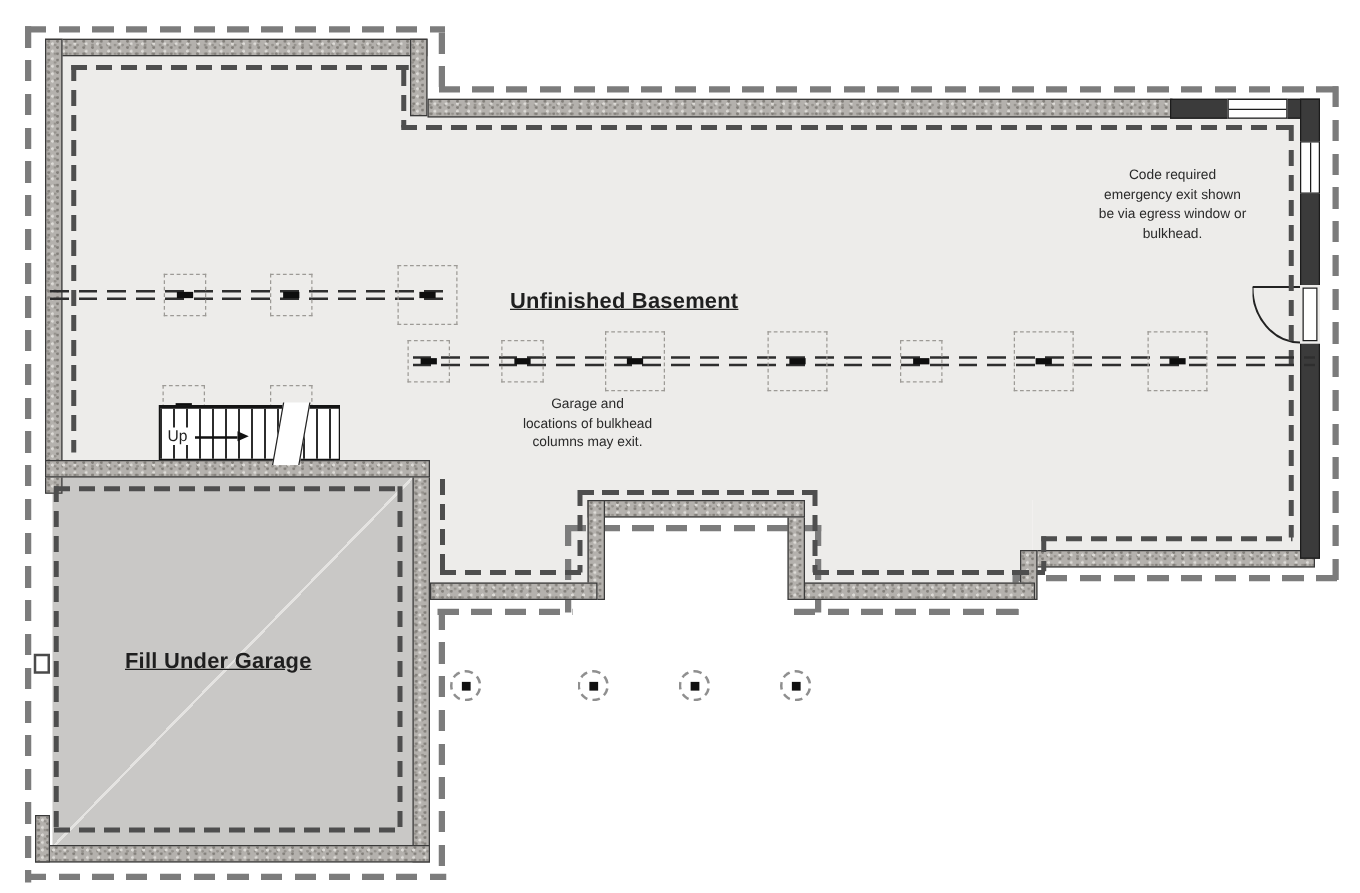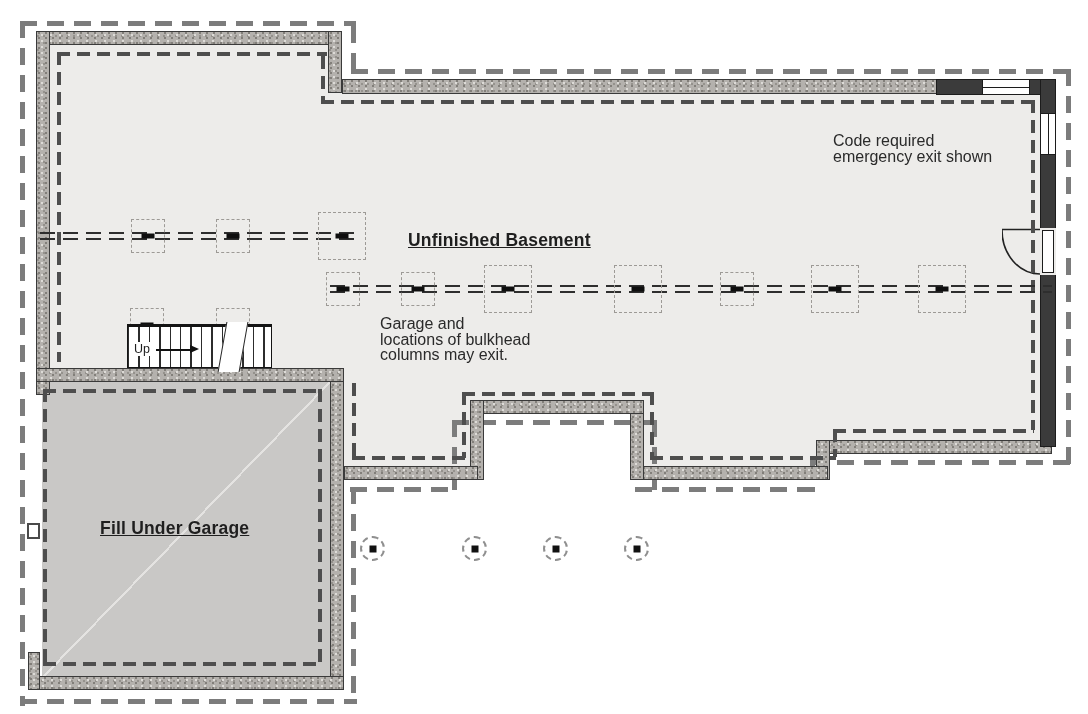--- a/index.html
+++ b/index.html
@@ -50,21 +50,21 @@
       border-top:4.5px solid transparent;border-bottom:4.5px solid transparent;}
   
   .window{position:absolute;background:#fff;border:1.2px solid #1c1c1c;box-sizing:border-box;}
   .window.h::after{content:"";position:absolute;left:0;right:0;top:50%;height:1.2px;background:#1c1c1c;}
   .window.v::after{content:"";position:absolute;top:0;bottom:0;left:50%;width:1.2px;background:#1c1c1c;}
   .doorgap{position:absolute;background:#edecea;}
   .doorleaf{position:absolute;background:#fff;border:1.4px solid #1c1c1c;box-sizing:border-box;}
   .pier{position:absolute;background:#fff;border:2px solid #4a4a4a;box-sizing:border-box;}
   
   .room-title{position:absolute;font-weight:bold;font-size:17.5px;text-decoration:underline;letter-spacing:.2px;}
-  .note{position:absolute;font-size:16px;line-height:15.5px;text-align:left;color:#2a2a2a;}
+  .note{position:absolute;font-size:11px;line-height:15.5px;text-align:center;color:#2a2a2a;}
   .copyright{position:absolute;font-weight:bold;font-size:21px;line-height:31px;white-space:nowrap;}
 </style>
 </head>
 <body>
 
 <div id="stage">
 
   <div class="floor" style="left:50px;top:44px;width:286px;height:336px;"></div>
   <div class="floor" style="left:334px;top:92px;width:710px;height:308px;"></div>
   <div class="floor" style="left:344px;top:398px;width:133px;height:72px;"></div>
@@ -171,18 +171,20 @@
 
   <div class="note" style="left:380px;top:316px;width:180px;">
     <div>Garage and</div>
     <div>locations of bulkhead</div>
     <div>columns may exit.</div>
   </div>
 
   <div class="note" style="left:833px;top:133px;width:210px;">
     <div>Code required</div>
     <div>emergency exit shown</div>
+    <div>be via egress window or</div>
+    <div>bulkhead.</div>
   </div>
 
   <div class="copyright" style="left:158px;top:592px;">
   </div>
 
 </div>
 
 </body></html>

